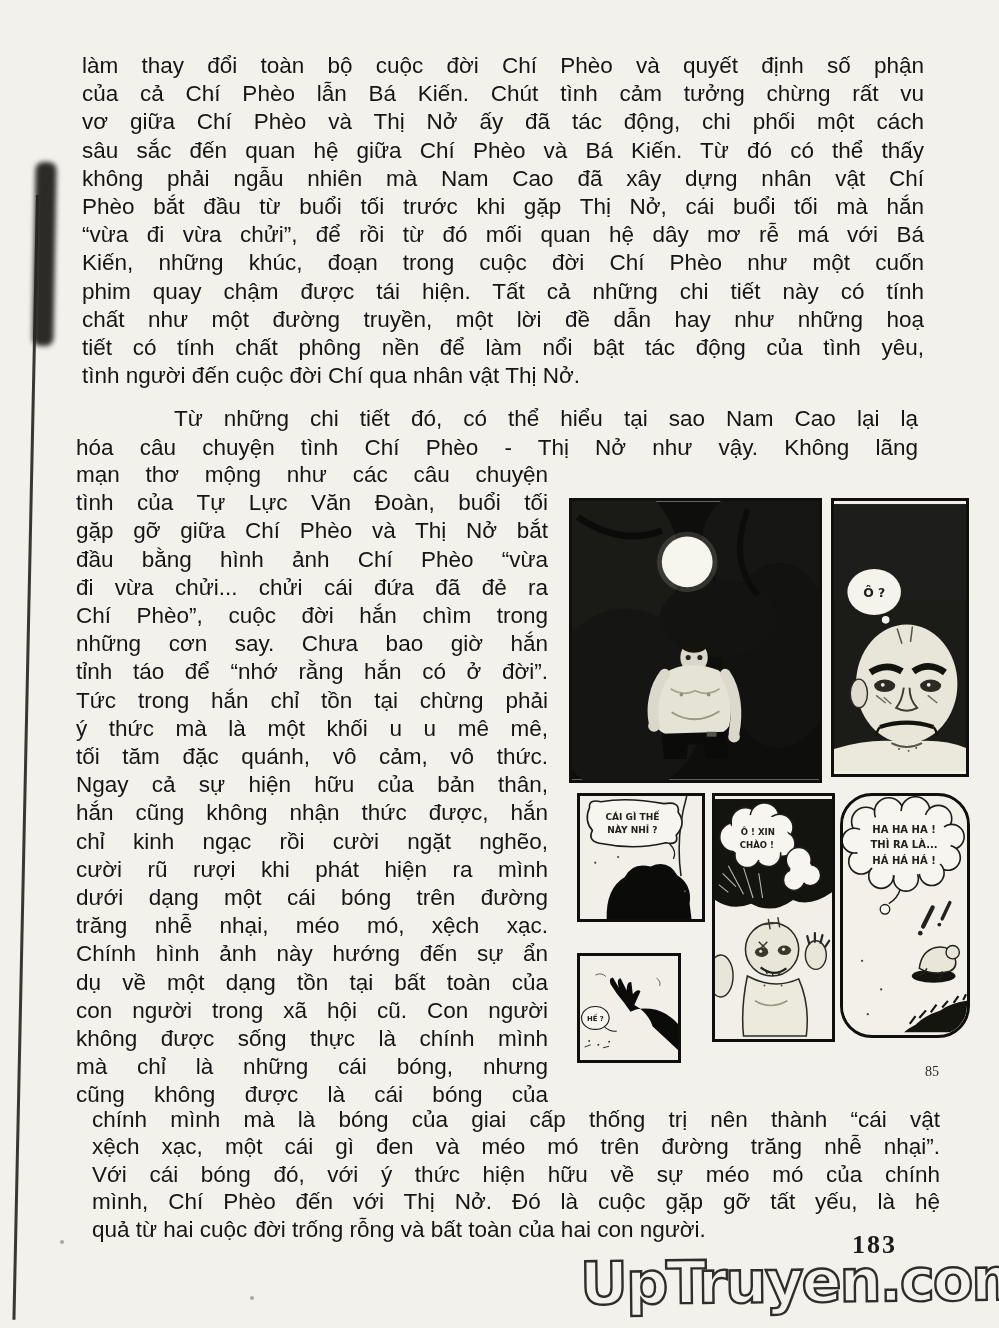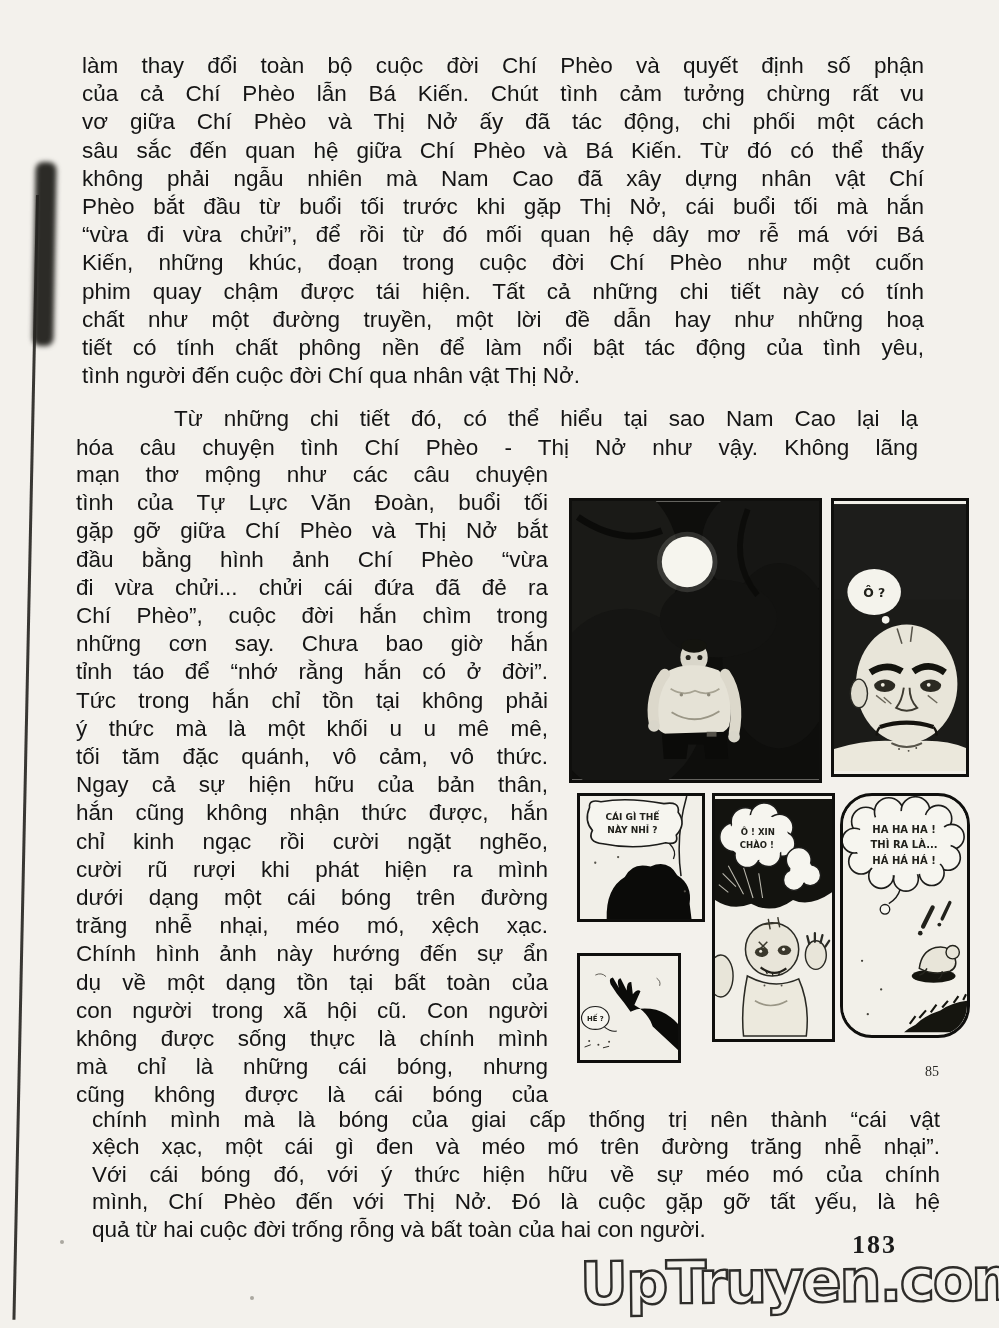--- a/index.html
+++ b/index.html
@@ -81,21 +81,21 @@
 
   <div class="textblock leftcol">
       <div class="text-line">mạn thơ mộng như các câu chuyện</div>
       <div class="text-line">tình của Tự Lực Văn Đoàn, buổi tối</div>
       <div class="text-line">gặp gỡ giữa Chí Phèo và Thị Nở bắt</div>
       <div class="text-line">đầu bằng hình ảnh Chí Phèo “vừa</div>
       <div class="text-line">đi vừa chửi... chửi cái đứa đã đẻ ra</div>
       <div class="text-line">Chí Phèo”, cuộc đời hắn chìm trong</div>
       <div class="text-line">những cơn say. Chưa bao giờ hắn</div>
       <div class="text-line">tỉnh táo để “nhớ rằng hắn có ở đời”.</div>
-      <div class="text-line">Tức trong hắn chỉ tồn tại không phải</div>
+      <div class="text-line">Tức trong hắn chỉ tồn tại chừng phải</div>
       <div class="text-line">ý thức mà là một khối u u mê mê,</div>
       <div class="text-line">tối tăm đặc quánh, vô cảm, vô thức.</div>
       <div class="text-line">Ngay cả sự hiện hữu của bản thân,</div>
       <div class="text-line">hắn cũng không nhận thức được, hắn</div>
       <div class="text-line">chỉ kinh ngạc rồi cười ngặt nghẽo,</div>
       <div class="text-line">cười rũ rượi khi phát hiện ra mình</div>
       <div class="text-line">dưới dạng một cái bóng trên đường</div>
       <div class="text-line">trăng nhễ nhại, méo mó, xệch xạc.</div>
       <div class="text-line">Chính hình ảnh này hướng đến sự ẩn</div>
       <div class="text-line">dụ về một dạng tồn tại bất toàn của</div>

